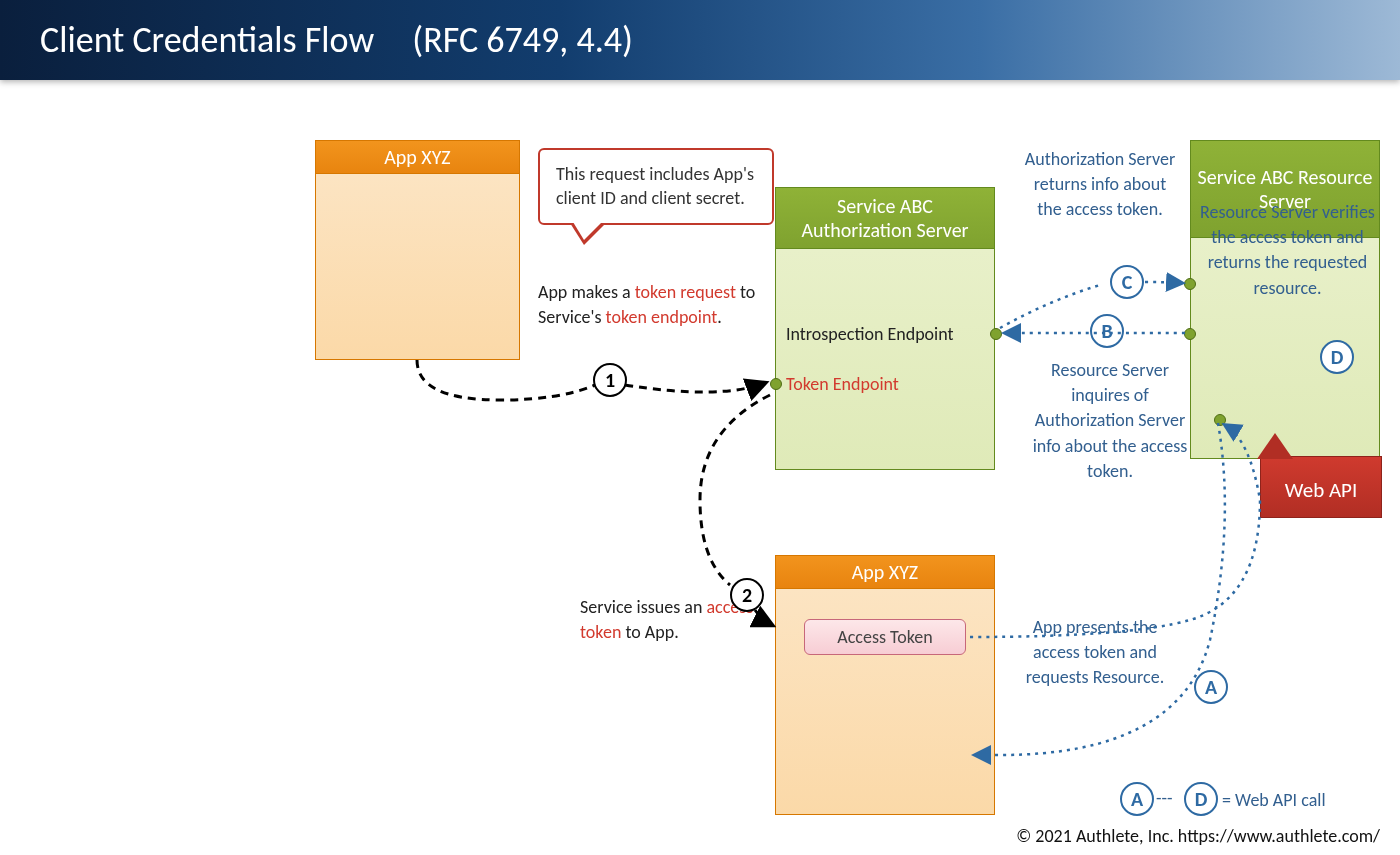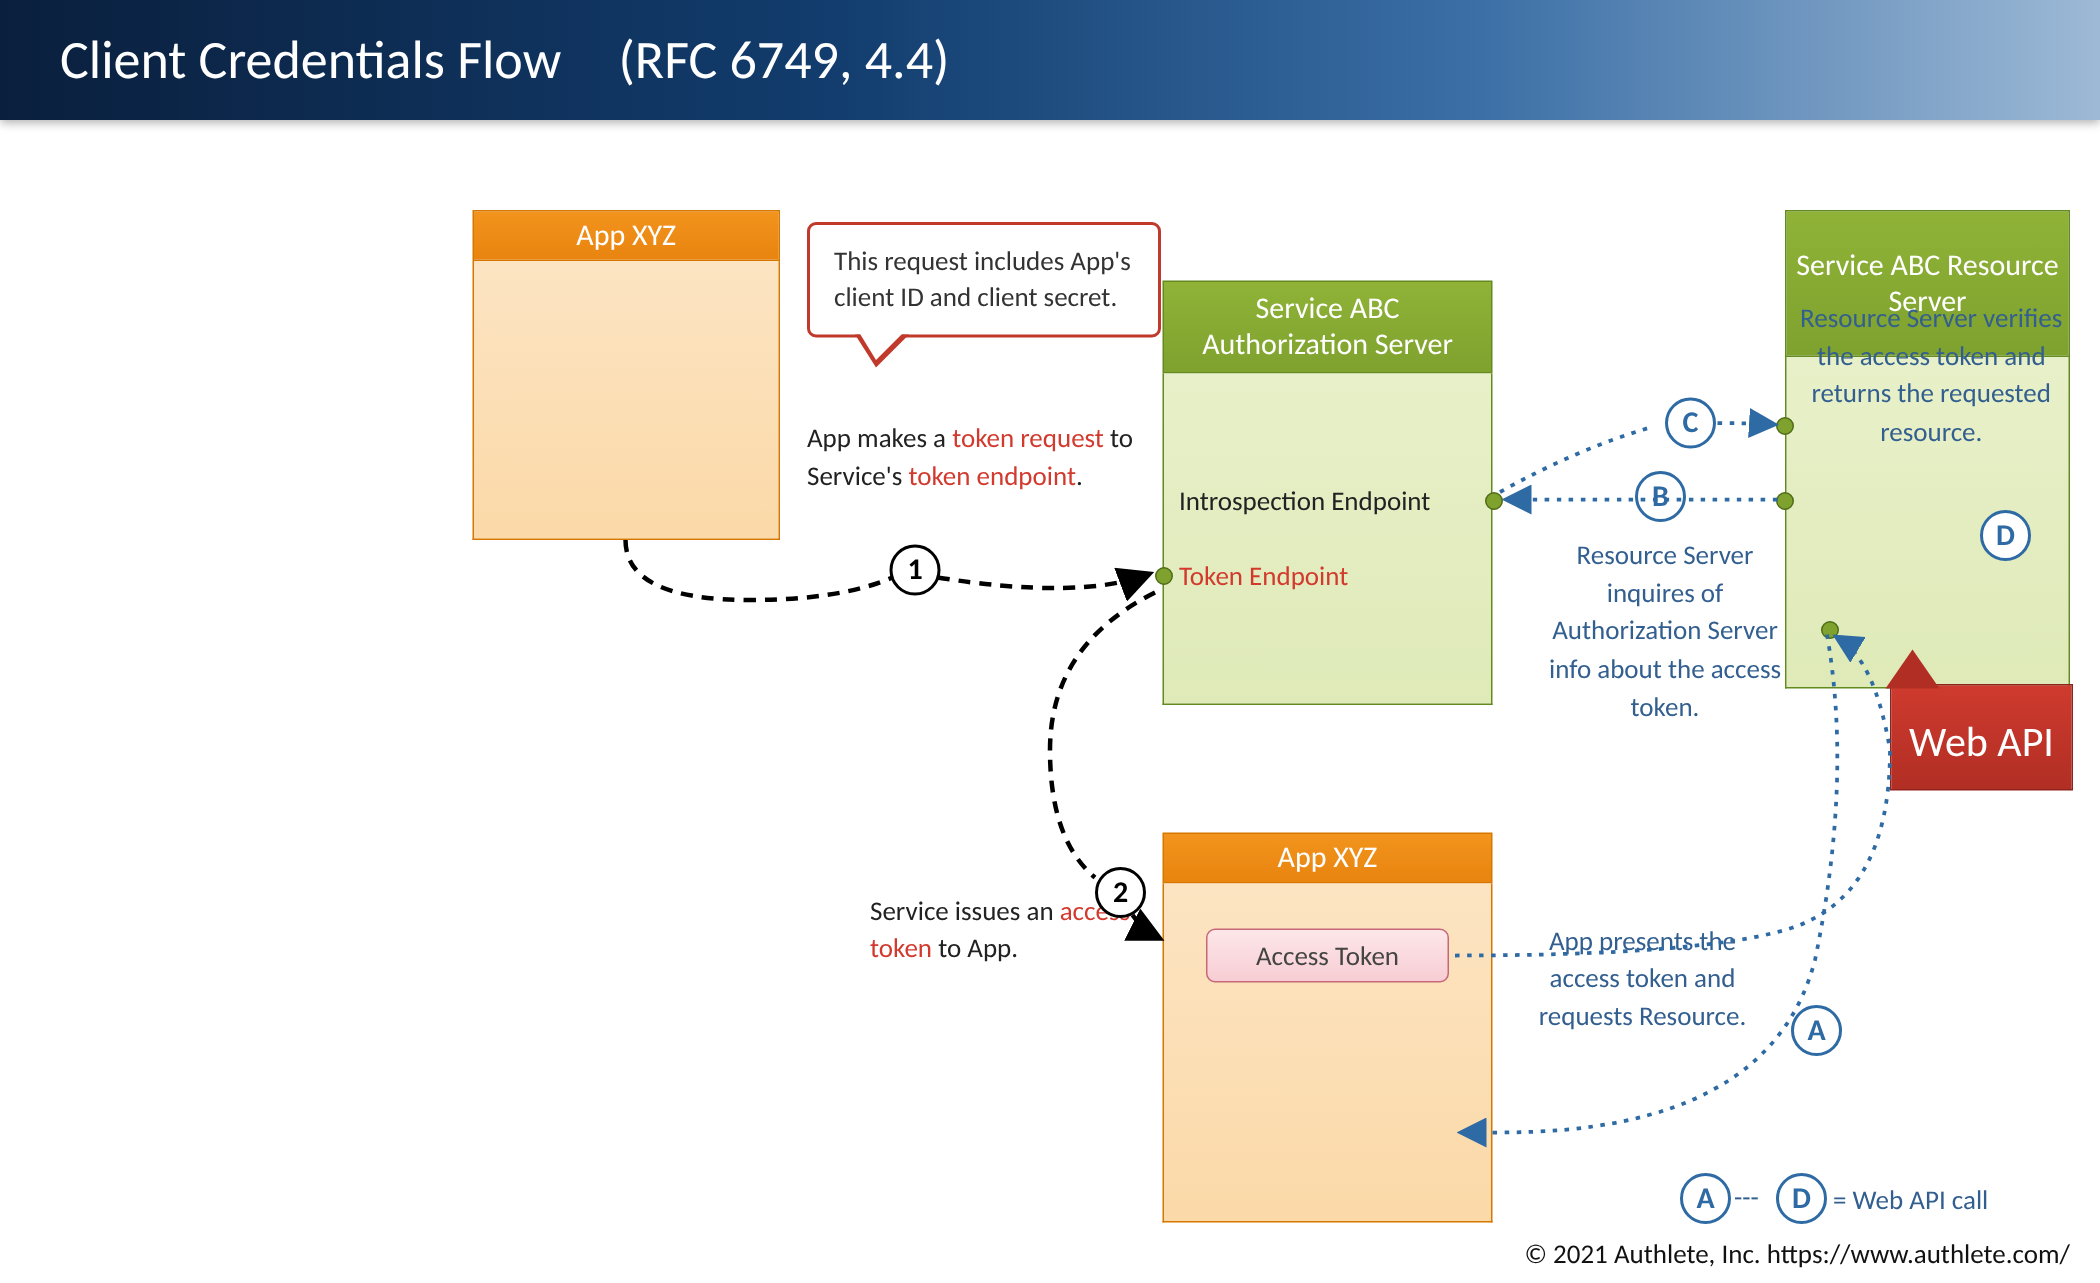--- a/index.html
+++ b/index.html
@@ -21,21 +21,21 @@
   .green .hdr{background:linear-gradient(#8fb237,#7fa22f);border:1px solid #638a1e;}
   .green .body{background:linear-gradient(#e8f0c9,#dfeab8);border:1px solid #638a1e;border-top:none;}
 
   
   .chip{border-radius:6px;text-align:center;font-size:18px;padding:6px 0;margin:0 auto;}
   .chip.pink{background:linear-gradient(#fde7e9,#f7cdd4);border:1px solid #c7677a;color:#444;width:160px;}
   .chip.blue{background:linear-gradient(#d6eef9,#bfe2f4);border:1px solid #4a96c4;color:#444;width:160px;}
 
   
   .webapi{position:absolute;background:linear-gradient(#cf3a2e,#b12e24);border:1px solid #8f231b;
-    color:#fff;text-align:center;font-size:28px;padding:20px 0 14px 0;}
+    color:#fff;text-align:center;font-size:21px;padding:20px 0 14px 0;}
   .webapi .tri{position:absolute;width:0;height:0;
     border-left:18px solid transparent;border-right:18px solid transparent;border-bottom:26px solid #b12e24;
     left:-4px;top:-24px;}
 
   
   .bubble{position:absolute;border:2px solid #c0392b;border-radius:6px;background:#fff;
     font-size:18px;color:#333;padding:12px 16px;line-height:1.35;}
   .bubble::after{content:"";position:absolute;left:30px;bottom:-22px;width:0;height:0;
     border-left:14px solid transparent;border-right:22px solid transparent;border-top:22px solid #c0392b;}
   .bubble::before{content:"";position:absolute;left:33px;bottom:-17px;width:0;height:0;
@@ -112,20 +112,21 @@
 
   <div class="bubble" style="left:538px;top:148px;width:200px;">This request includes App's client ID and client secret.</div>
 
   <div class="lbl" style="left:538px;top:280px;width:225px;">
     <span>App makes a </span><span class="red">token request</span><span> to Service's </span><span class="red">token endpoint</span><span>.</span>
   </div>
   <div class="lbl" style="left:580px;top:595px;width:190px;">
     <span>Service issues an </span><span class="red">access token</span><span> to App.</span>
   </div>
 
+  <div class="lbl blue center" style="left:1020px;top:147px;width:160px;">Authorization Server returns info about the access token.</div>
   <div class="lbl blue center" style="left:1200px;top:200px;width:175px;">Resource Server verifies the access token and returns the requested resource.</div>
   <div class="lbl blue center" style="left:1030px;top:358px;width:160px;">Resource Server inquires of Authorization Server info about the access token.</div>
   <div class="lbl blue center" style="left:1010px;top:615px;width:170px;">App presents the access token and requests Resource.</div>
 
   <div class="step" style="left:593px;top:363px;">1</div>
   <div class="step" style="left:730px;top:578px;">2</div>
 
   <div class="lcirc" style="left:1110px;top:265px;">C</div>
   <div class="lcirc" style="left:1090px;top:314px;">B</div>
   <div class="lcirc" style="left:1320px;top:340px;">D</div>

